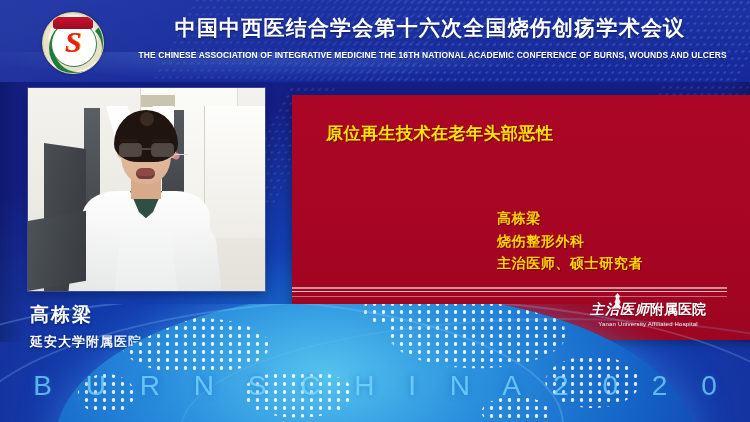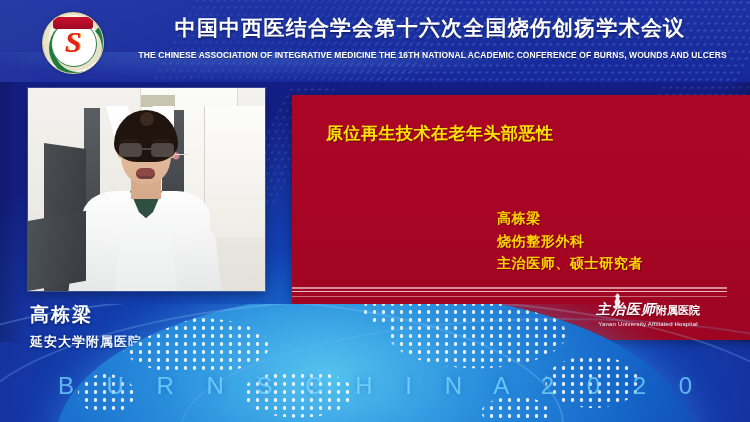--- a/index.html
+++ b/index.html
@@ -249,21 +249,21 @@
   .divider.d3{top:201px;height:1px;background:rgba(255,255,255,.40);}
 
   #slide-footer-logo{
     position:absolute;left:286px;top:206px;width:140px;height:36px;text-align:center;
   }
   #slide-footer-logo .cn{
     font-size:14px;font-weight:bold;color:#ffffff;letter-spacing:1px;
     font-family:"DejaVu Serif","Liberation Serif",serif;font-style:italic;
     text-shadow:0 1px 2px rgba(0,0,0,.35);
   }
-  #slide-footer-logo .cn small{font-size:11px;font-style:normal;letter-spacing:0;}
+  #slide-footer-logo .cn small{font-size:14px;font-style:normal;letter-spacing:0;}
   #slide-footer-logo .en{
     margin-top:2px;font-size:6px;color:#ffffff;letter-spacing:.2px;
     font-family:"Liberation Sans",sans-serif;
   }
   .footer-tower{
     position:absolute;left:34px;top:-8px;width:11px;height:18px;
     background:#ffffff;
     clip-path:polygon(50% 0,72% 16%,64% 32%,78% 48%,68% 64%,86% 82%,14% 82%,32% 64%,22% 48%,36% 32%,28% 16%);
     opacity:.92;
   }
@@ -309,21 +309,21 @@
   #globe .w1{left:-140px;bottom:-130px;width:700px;height:250px;border-color:rgba(140,205,255,.28);}
   #globe .w2{left:-40px;bottom:-160px;width:860px;height:280px;border-color:rgba(170,220,255,.22);}
   #globe .w3{left:180px;bottom:-120px;width:760px;height:220px;border-color:rgba(120,190,255,.20);}
 
   #brand-row{
     position:absolute;left:0;bottom:22px;width:750px;height:28px;
     display:flex;align-items:center;justify-content:center;
     pointer-events:none;
   }
   #brand-row span{
-    font-size:24px;color:rgba(120,225,255,.72);letter-spacing:13px;
+    font-size:28px;color:rgba(120,225,255,.72);letter-spacing:13px;
     font-family:"Liberation Sans",sans-serif;font-weight:300;
     text-shadow:0 0 6px rgba(30,90,200,.6);
     padding-left:13px;
   }
 
   
   .side-glow{
     position:absolute;top:82px;width:26px;height:260px;pointer-events:none;
   }
   .side-glow.l{left:0;background:linear-gradient(90deg, rgba(0,0,0,.18), rgba(0,0,0,0));}

